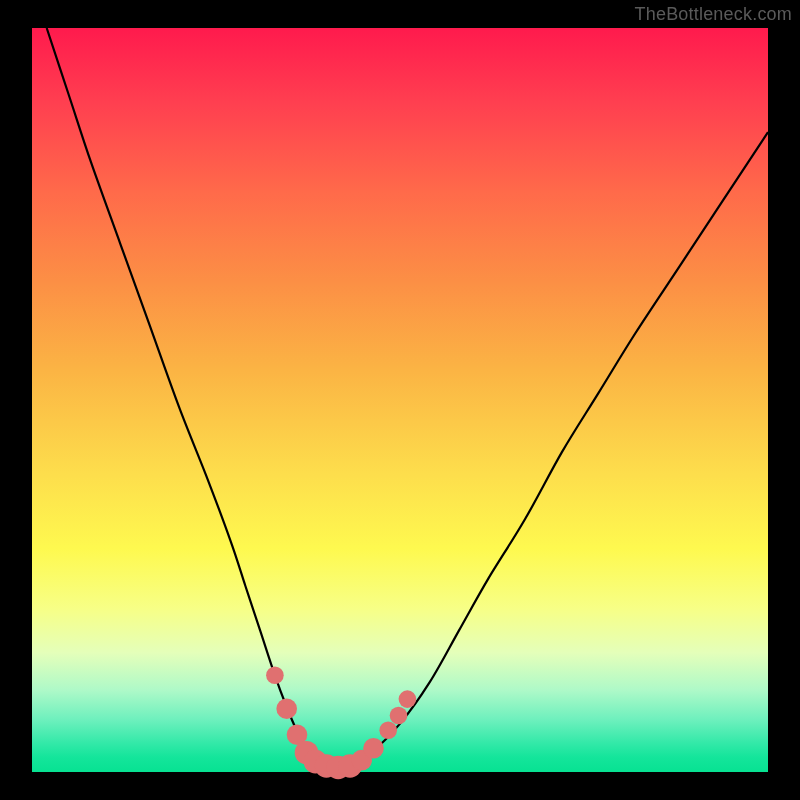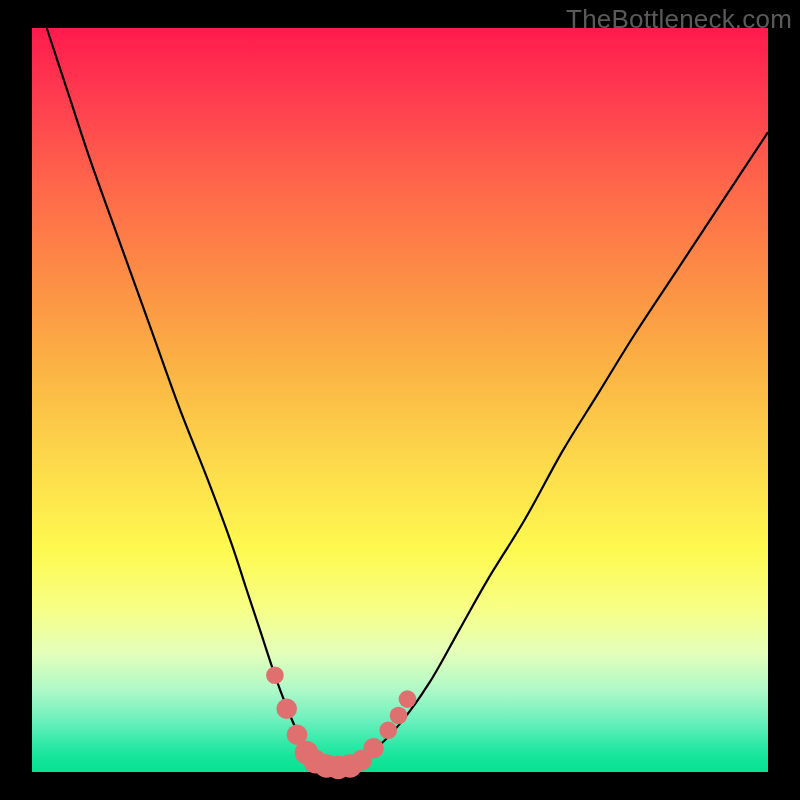--- a/index.html
+++ b/index.html
@@ -41,21 +41,21 @@
       #35e9a9 96%,
       #14e59b 98%,
       #07e292 100%
     );
   }
   .watermark {
     position: absolute;
     top: 4px;
     right: 8px;
     color: #5a5a5a;
-    font-size: 26px;
+    font-size: 18px;
     letter-spacing: 0.2px;
     user-select: none;
   }
   svg.curve {
     position: absolute;
     left: 0;
     top: 0;
     width: 736px;
     height: 744px;
     overflow: visible;

